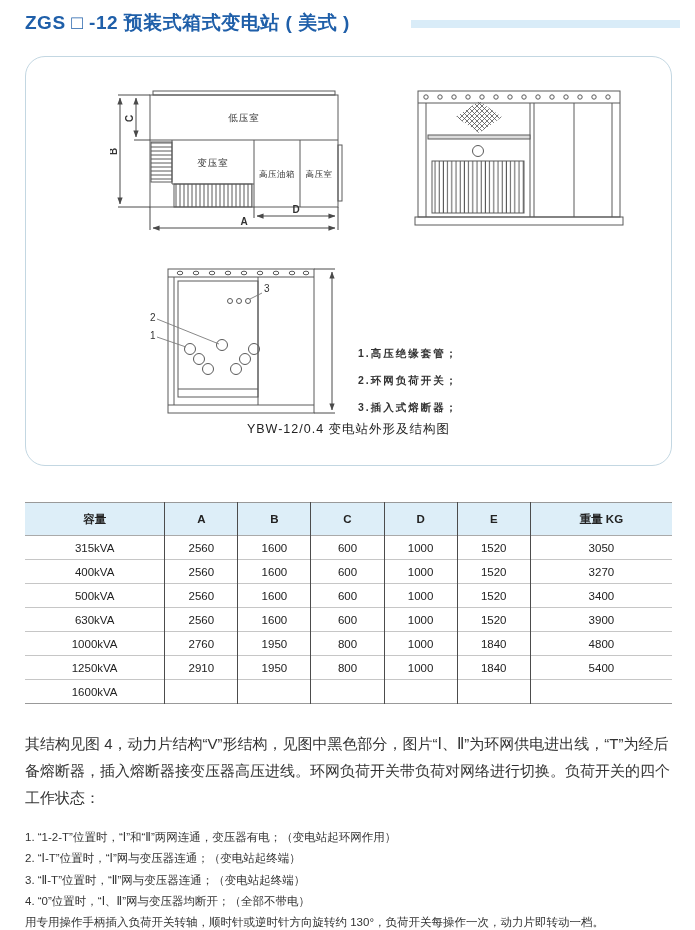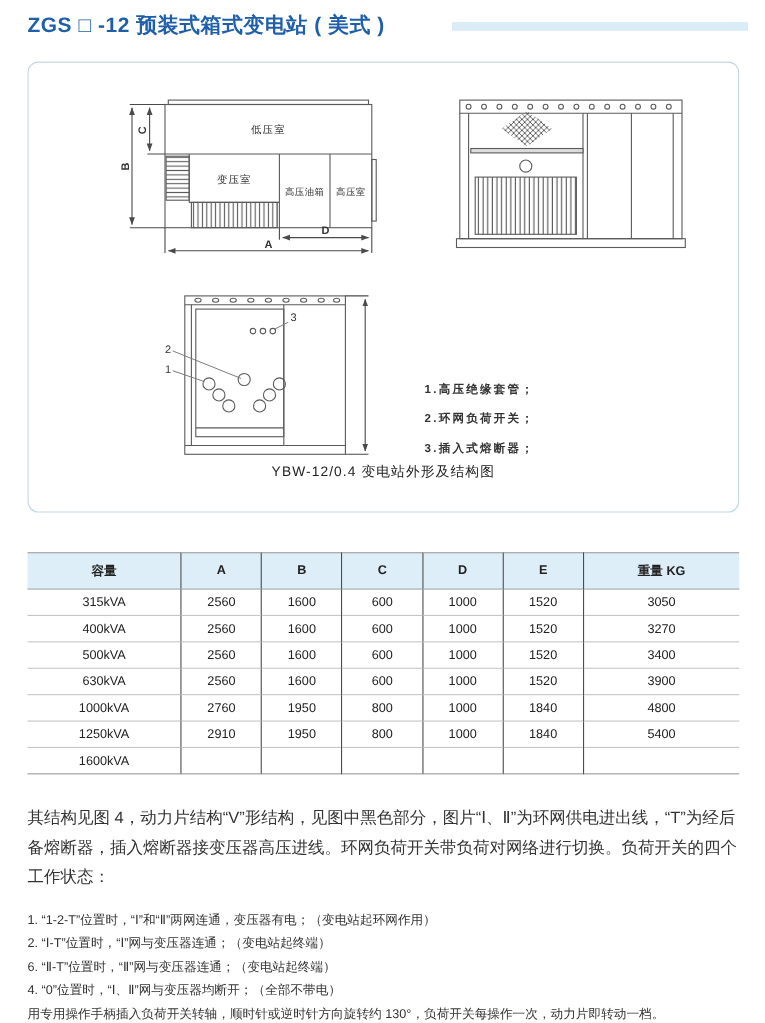--- a/index.html
+++ b/index.html
@@ -6,34 +6,34 @@
   body{
     width:695px;height:930px;background:#ffffff;
     font-family:"Liberation Sans","DejaVu Sans",sans-serif;color:#333;
     overflow:hidden;position:relative;
   }
   .header{display:flex;align-items:center;padding:10px 15px 0 25px;gap:43px;}
   .page-title{font-size:19px;font-weight:bold;color:#1f5fa9;letter-spacing:.5px;white-space:nowrap;}
   .accent-bar{flex:1;height:8px;background:#d9ecf8;margin-left:18px;margin-top:2px;}
 
   .figure-panel{position:relative;margin:20px 23px 0 25px;height:408px;
-    border:1px solid #c3d7e2;border-radius:10px;background:#fff;}
+    border:1px solid #c3d7e2;border-radius:20px;background:#fff;}
 
   .plan-svg{position:absolute;left:84px;top:28px;}
   .front-svg{position:absolute;left:386px;top:24px;}
   .struct-svg{position:absolute;left:110px;top:198px;}
   svg text{fill:#333;font-family:"Liberation Sans","DejaVu Sans",sans-serif;}
   .room-label{font-size:9.5px;letter-spacing:1px;}
   .room-label-sm{font-size:8.5px;letter-spacing:.5px;}
   .dim-label{font-size:10px;font-weight:bold;}
   .callout-label{font-size:10px;}
 
   .legend{position:absolute;left:332px;top:290px;font-size:10.5px;font-weight:bold;
     letter-spacing:2px;color:#333;}
-  .legend div{margin-bottom:13px;margin-left:28px;}
+  .legend div{margin-bottom:13px;}
   .figure-caption{position:absolute;left:0;right:0;top:364px;text-align:center;
     font-size:12.5px;color:#222;letter-spacing:1px;}
 
   .dim-table{width:647px;margin:36px 0 0 25px;border-collapse:collapse;
     font-size:11.5px;color:#222;border-top:1.5px solid #999;border-bottom:1.5px solid #999;
     table-layout:fixed;}
   .dim-table th{background:#ddeef8;height:30px;font-weight:bold;text-align:center;}
   .dim-table td{height:21px;text-align:center;}
   .dim-table th,.dim-table td{border-left:1px solid #4c4c4c;}
   .dim-table th:first-child,.dim-table td:first-child{border-left:none;}
@@ -284,16 +284,16 @@
       <td></td>
       <td></td>
     </tr>
   </tbody>
 </table>
 
 <div class="notes">
   <div class="notes-para">其结构见图 4，动力片结构“V”形结构，见图中黑色部分，图片“Ⅰ、Ⅱ”为环网供电进出线，“T”为经后备熔断器，插入熔断器接变压器高压进线。环网负荷开关带负荷对网络进行切换。负荷开关的四个工作状态：</div>
   <div class="notes-item">1. “1-2-T”位置时，“Ⅰ”和“Ⅱ”两网连通，变压器有电；（变电站起环网作用）</div>
   <div class="notes-item">2. “Ⅰ-T”位置时，“Ⅰ”网与变压器连通；（变电站起终端）</div>
-  <div class="notes-item">6. “Ⅱ-T”位置时，“Ⅱ”网与变压器连通；（变电站起终端）</div>
+  <div class="notes-item">3. “Ⅱ-T”位置时，“Ⅱ”网与变压器连通；（变电站起终端）</div>
   <div class="notes-item">4. “0”位置时，“Ⅰ、Ⅱ”网与变压器均断开；（全部不带电）</div>
   <div class="notes-footer">用专用操作手柄插入负荷开关转轴，顺时针或逆时针方向旋转约 130°，负荷开关每操作一次，动力片即转动一档。</div>
 </div>
 
 </body></html>

